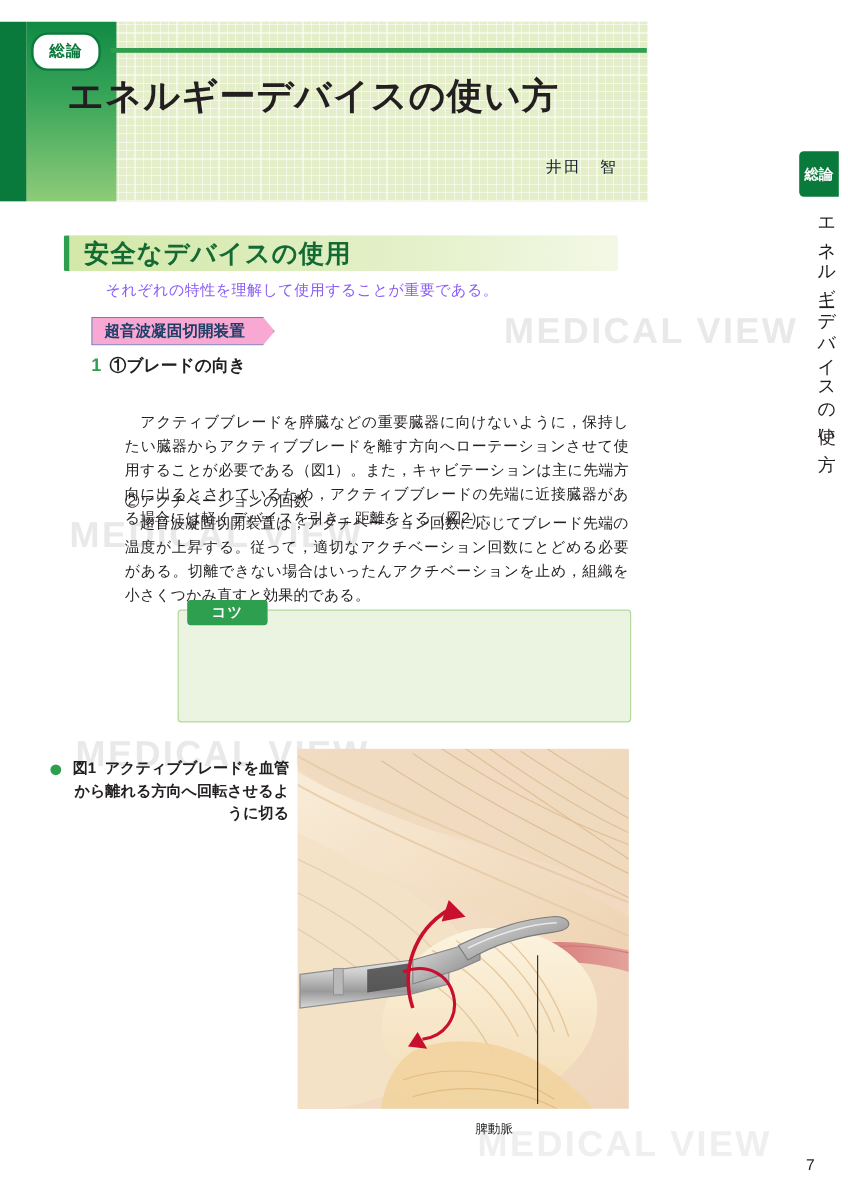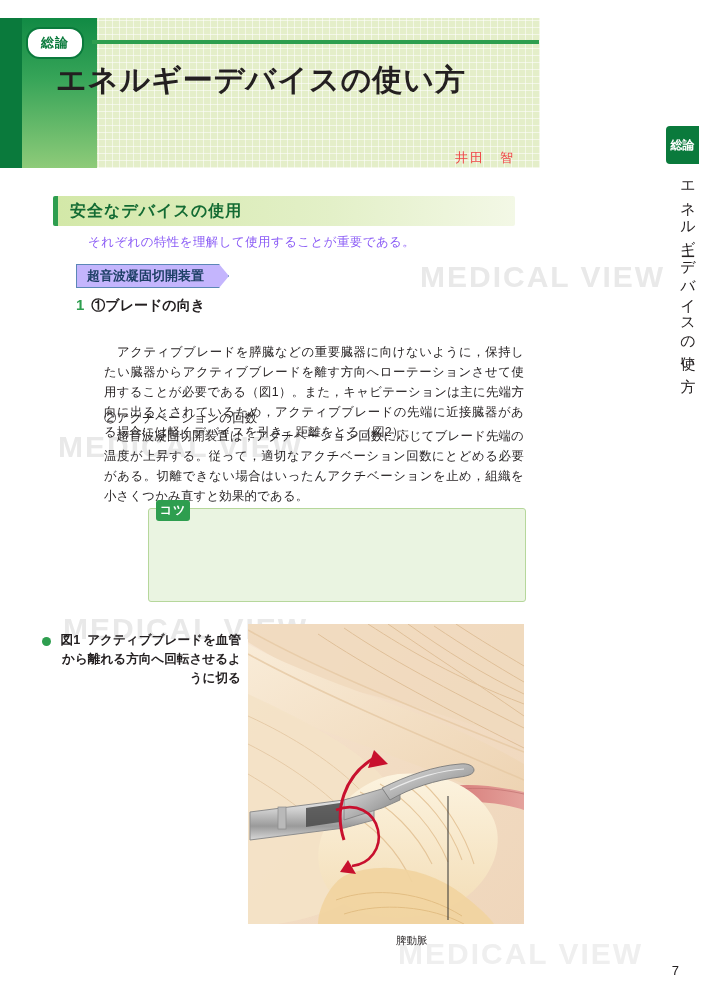--- a/index.html
+++ b/index.html
@@ -83,24 +83,23 @@
     letter-spacing: 1px;
     color: #231f20;
     z-index: 3;
   }
   .header-author {
     position: absolute;
     left: 300px; top: 130px;
     width: 215px;
     text-align: right;
     font-size: 13px;
-    color: #ef4444;
+    color: #0f172a;
     z-index: 3;
     letter-spacing: 2px;
-    margin-top: 19px;
   }
 
   
   .side-tab {
     position: absolute;
     right: 8px; top: 126px;
     width: 33px; height: 38px;
     background: #0a7a3c;
     border-radius: 4px 0 0 4px;
     color: #fff;
@@ -148,21 +147,21 @@
     left: 53px; top: 196px;
     width: 457px; height: 30px;
     background: linear-gradient(90deg, #d3e8a8 0%, #e3f0c8 60%, #f3f8e6 100%);
     border-left: 5px solid #2e9e4f;
     border-radius: 2px;
     display: flex;
     align-items: center;
   }
   .section-heading .txt {
     padding-left: 12px;
-    font-size: 16px;
+    font-size: 21px;
     font-weight: bold;
     color: #136b33;
     letter-spacing: 1px;
     text-align: center;
   }
 
   .lead-text {
     position: absolute;
     left: 88px; top: 234px;
     width: 420px;
@@ -170,21 +169,21 @@
     color: #8b5cf6;
     letter-spacing: .4px;
   }
 
   
   .flag-heading {
     position: absolute;
     left: 76px; top: 264px;
     height: 22px;
     padding: 0 24px 0 10px;
-    background: #c4b5fd;
+    background: #f9a8d4;
     border: 1px solid #5c87b6;
     display: flex;
     align-items: center;
     font-size: 13px;
     font-weight: bold;
     color: #1d3f66;
     clip-path: polygon(0 0, calc(100% - 10px) 0, 100% 50%, calc(100% - 10px) 100%, 0 100%);
     text-align: center;
   }
 
@@ -224,21 +223,21 @@
     position: absolute;
     left: 148px; top: 508px;
     width: 376px; height: 92px;
     background: #eaf4e1;
     border: 1px solid #b6d79b;
     border-radius: 3px;
   }
   .tips-tag {
     position: absolute;
     left: 156px; top: 500px;
-    width: 34px; height: 21px;
+    width: 67px; height: 21px;
     background: #2e9e4f;
     border-radius: 3px;
     color: #ffffff;
     font-size: 12px;
     font-weight: bold;
     display: flex;
     align-items: center;
     justify-content: center;
     letter-spacing: 1px;
   }

